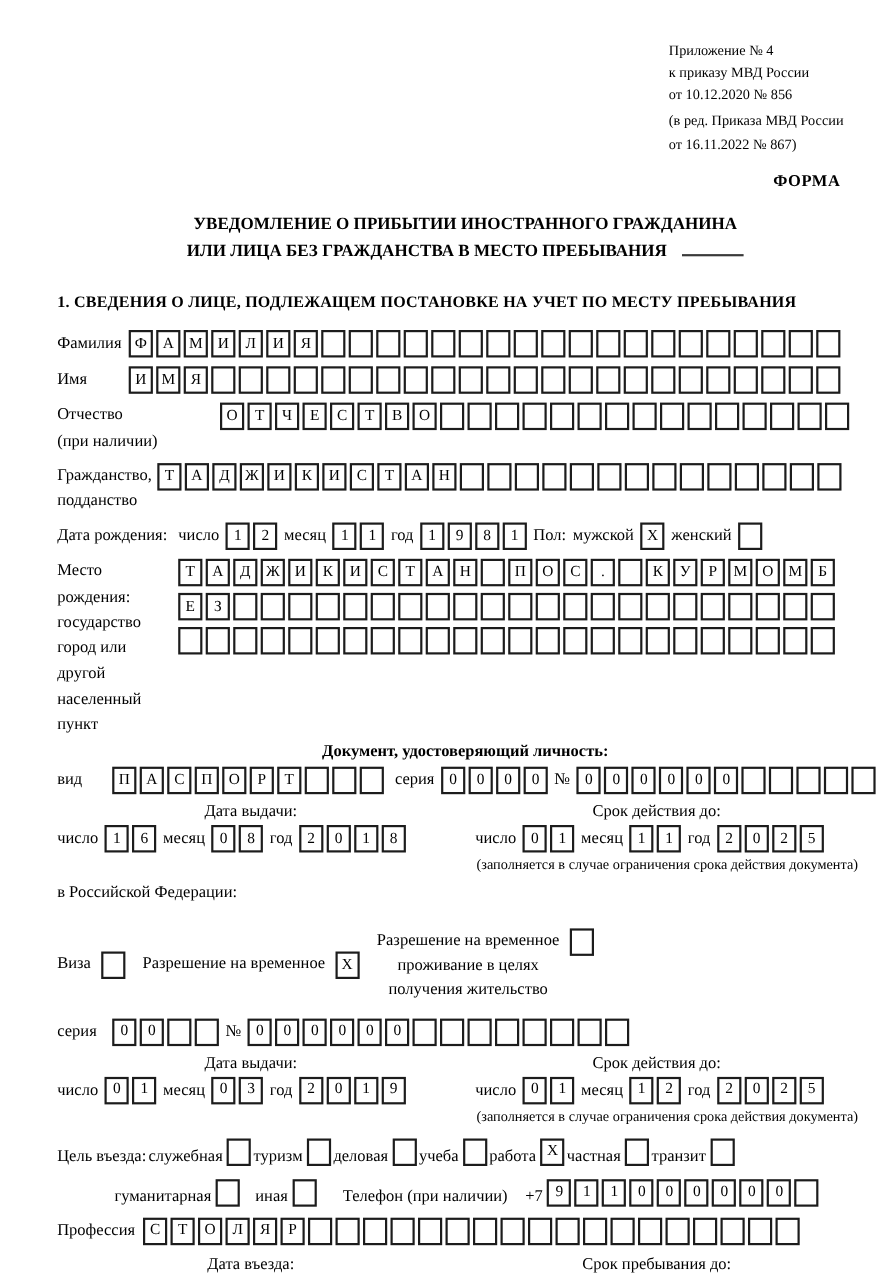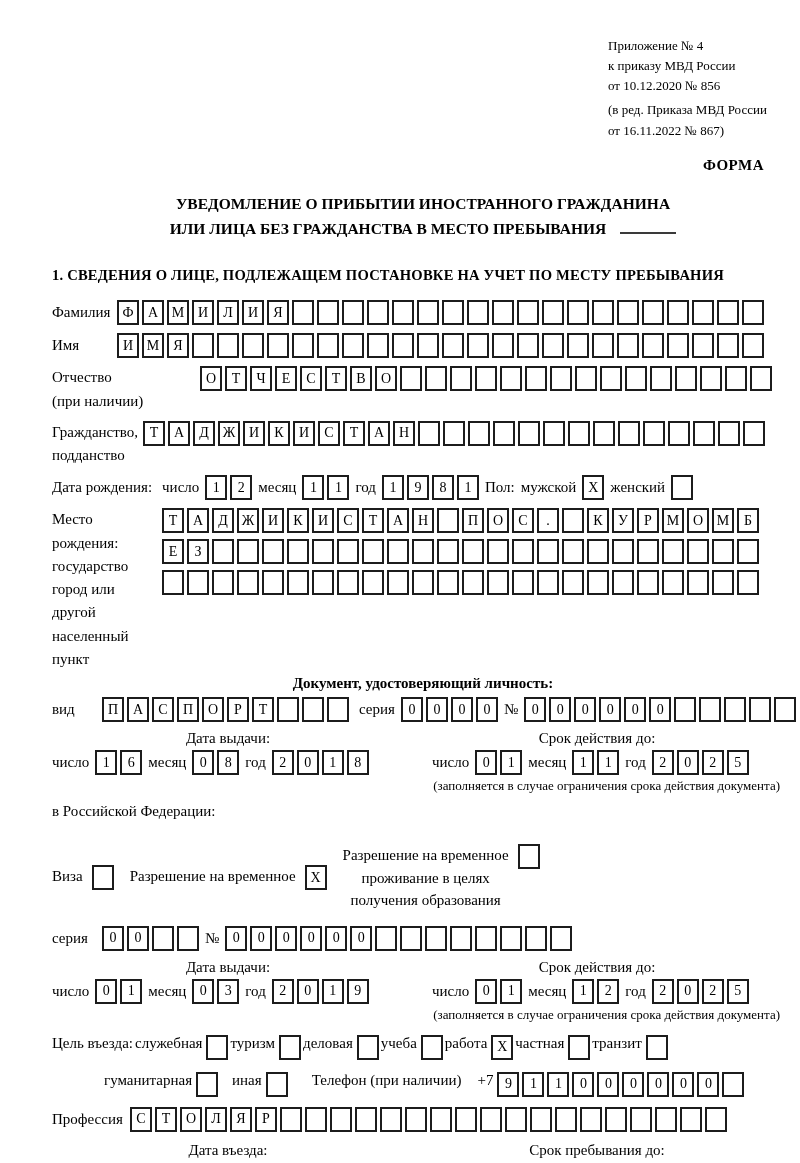--- a/index.html
+++ b/index.html
@@ -29,21 +29,21 @@
   .dcol1{width:352px;}
   .dcol2{width:330px;margin-left:28px;}
   .dgroup{display:flex;align-items:center;}
   .note{text-align:right;padding-right:14px;font-size:13px;margin-top:3px;}
   .para{margin-top:9px;}
   .optrow{display:flex;align-items:center;margin-top:24px;gap:16px;}
   .opt{display:flex;align-items:flex-start;gap:9px;}
   .opt .lbl{padding-top:3px;}
   .opt-ml{text-align:center;display:inline-block;}
   .optline{display:block;line-height:1.5;}
-  .prow{display:flex;align-items:flex-start;margin-top:12px;gap:2px;flex-wrap:nowrap;}
+  .prow{display:flex;align-items:flex-end;margin-top:12px;gap:2px;flex-wrap:nowrap;}
   .prow .cells{margin-left:2px;}
   .indent{margin-left:52px;}
   .ph{margin-left:22px;}
   .lblline{line-height:1.55;}
 </style>
 </head>
 <body>
 
 <div class="page">
 
@@ -414,21 +414,21 @@
         <span class="optline">Разрешение на временное</span>
       </span>
       <span class="cells">
           <span class="cell">X</span>
         </span>
     </div>
     <div class="opt">
       <span class="opt-ml">
         <span class="optline">Разрешение на временное</span>
         <span class="optline">проживание в целях</span>
-        <span class="optline">получения образования</span>
+        <span class="optline">получения жительство</span>
       </span>
       <span class="cells">
           <span class="cell"></span>
         </span>
     </div>
   </div>
 
   <div class="frow" style="margin-top:14px">
     <span class="flabel" style="width:50px">серия</span>
     <span class="cells">

